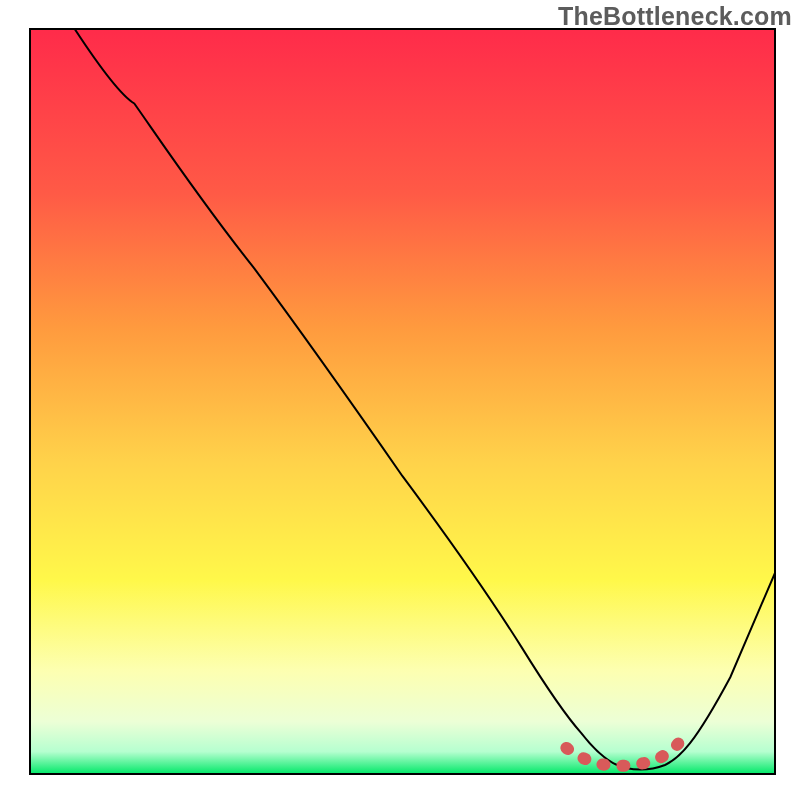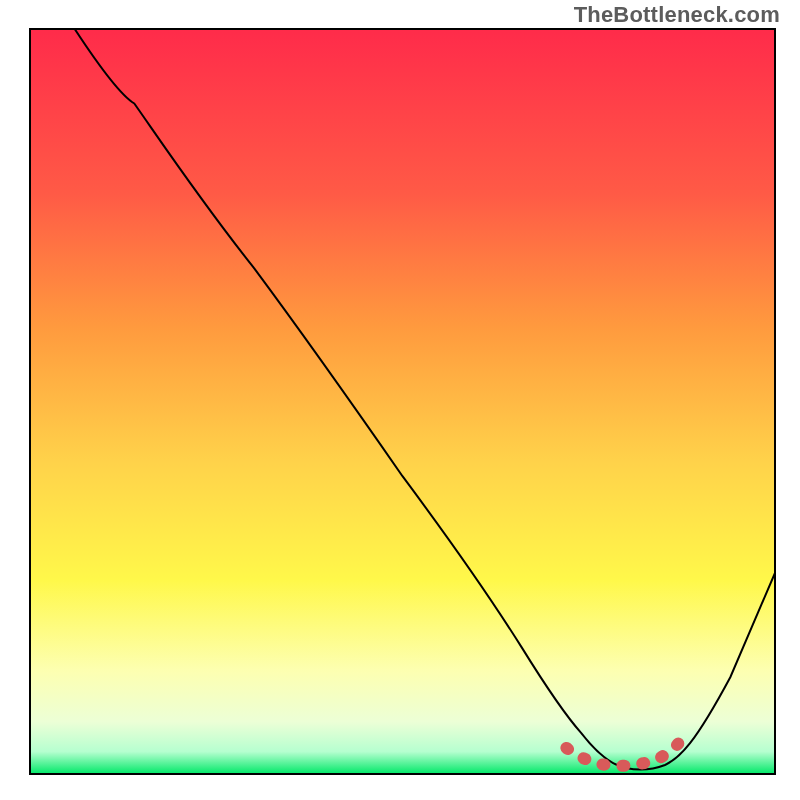--- a/index.html
+++ b/index.html
@@ -12,22 +12,22 @@
     font-family: Arial, Helvetica, sans-serif;
   }
   .chart-wrap {
     position: relative;
     width: 800px;
     height: 800px;
   }
   .watermark {
     position: absolute;
     top: 2px;
-    right: 20px;
-    font-size: 22px;
+    right: 8px;
+    font-size: 25px;
     font-weight: 600;
     color: #5c5c5c;
     letter-spacing: 0.2px;
     pointer-events: none;
     z-index: 5;
   }
   svg {
     display: block;
   }
 </style>

